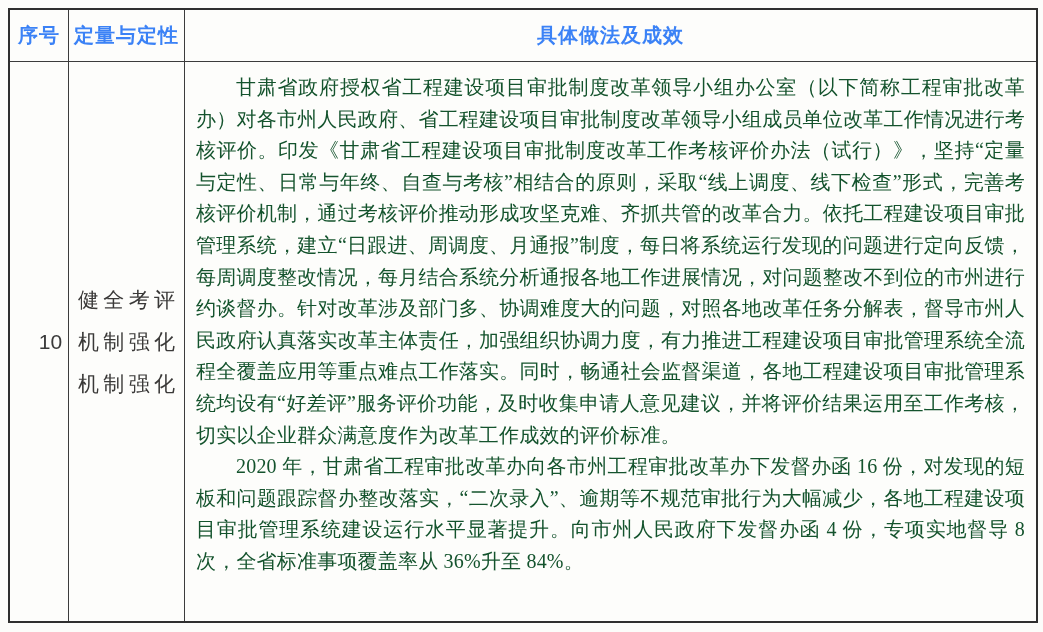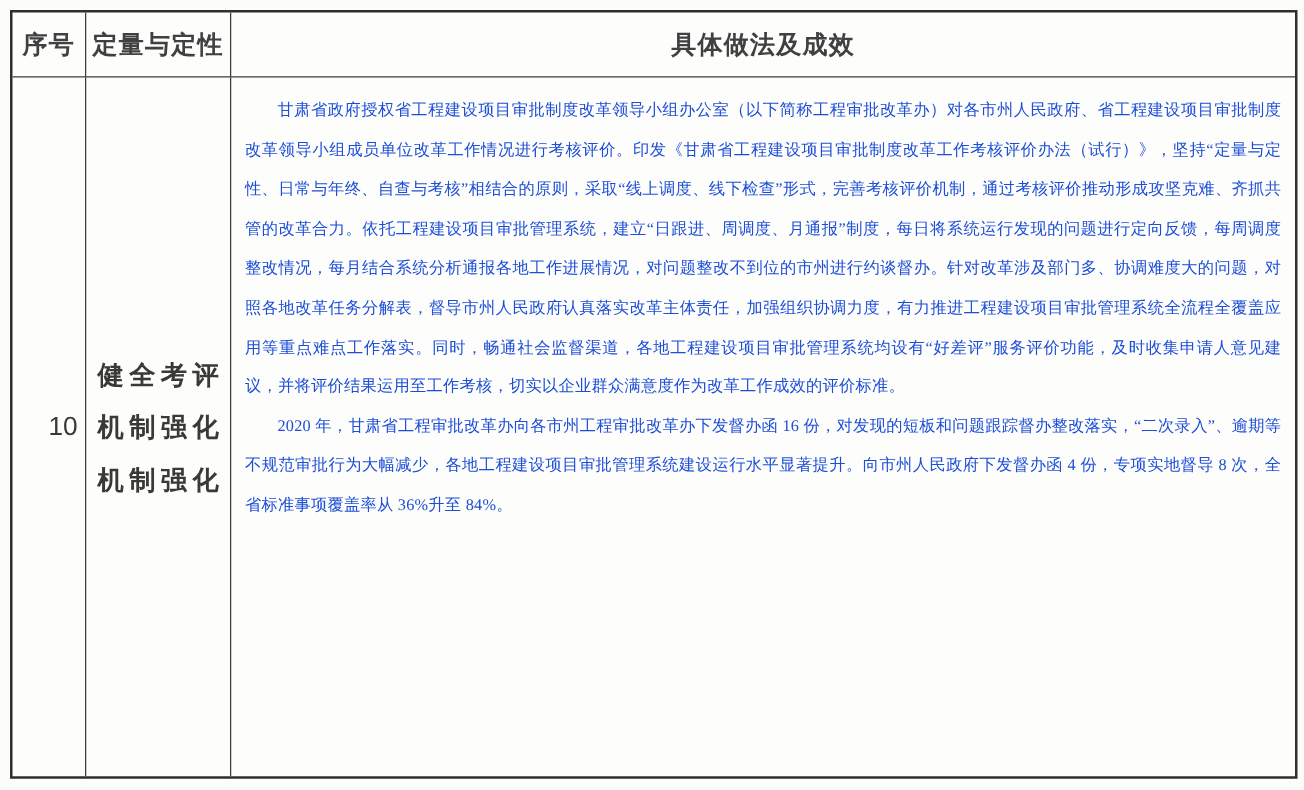--- a/index.html
+++ b/index.html
@@ -37,59 +37,58 @@
   }
   .cell.last-col { border-right: none; }
   .cell.last-row { border-bottom: none; }
   .header-cell {
     display: flex;
     align-items: center;
     justify-content: center;
     font-family: "Liberation Sans", sans-serif;
     font-weight: bold;
     font-size: 20px;
-    color: #404040;
+    color: #3b82f6;
     letter-spacing: 1px;
   }
   .number-cell {
     display: flex;
     align-items: center;
     justify-content: center;
     font-size: 21px;
     color: #3a3a3a;
     font-family: "Liberation Sans", sans-serif;
     margin-left: 23px;
   }
   .measure-cell {
     display: flex;
     flex-direction: column;
     align-items: stretch;
     justify-content: center;
     padding: 0 9px;
-    font-weight: bold;
   }
   .measure-line {
     font-size: 21px;
     line-height: 42px;
     color: #3a3938;
     text-align: justify;
     text-align-last: justify;
     -moz-text-align-last: justify;
   }
   .detail-cell {
     padding: 10px 11px 8px 11px;
     overflow: hidden;
   }
   .detail-cell p {
     margin: 0;
-    font-size: 13px;
+    font-size: 20px;
     line-height: 31.6px;
     text-indent: 2em;
     text-align: justify;
-    color: #1d4ed8;
+    color: #14532d;
     letter-spacing: 0.2px;
   }
 </style>
 </head>
 <body>
 
 <div class="page">
   <div class="doc-table">
 
     <div class="cell header-cell">序号</div>

